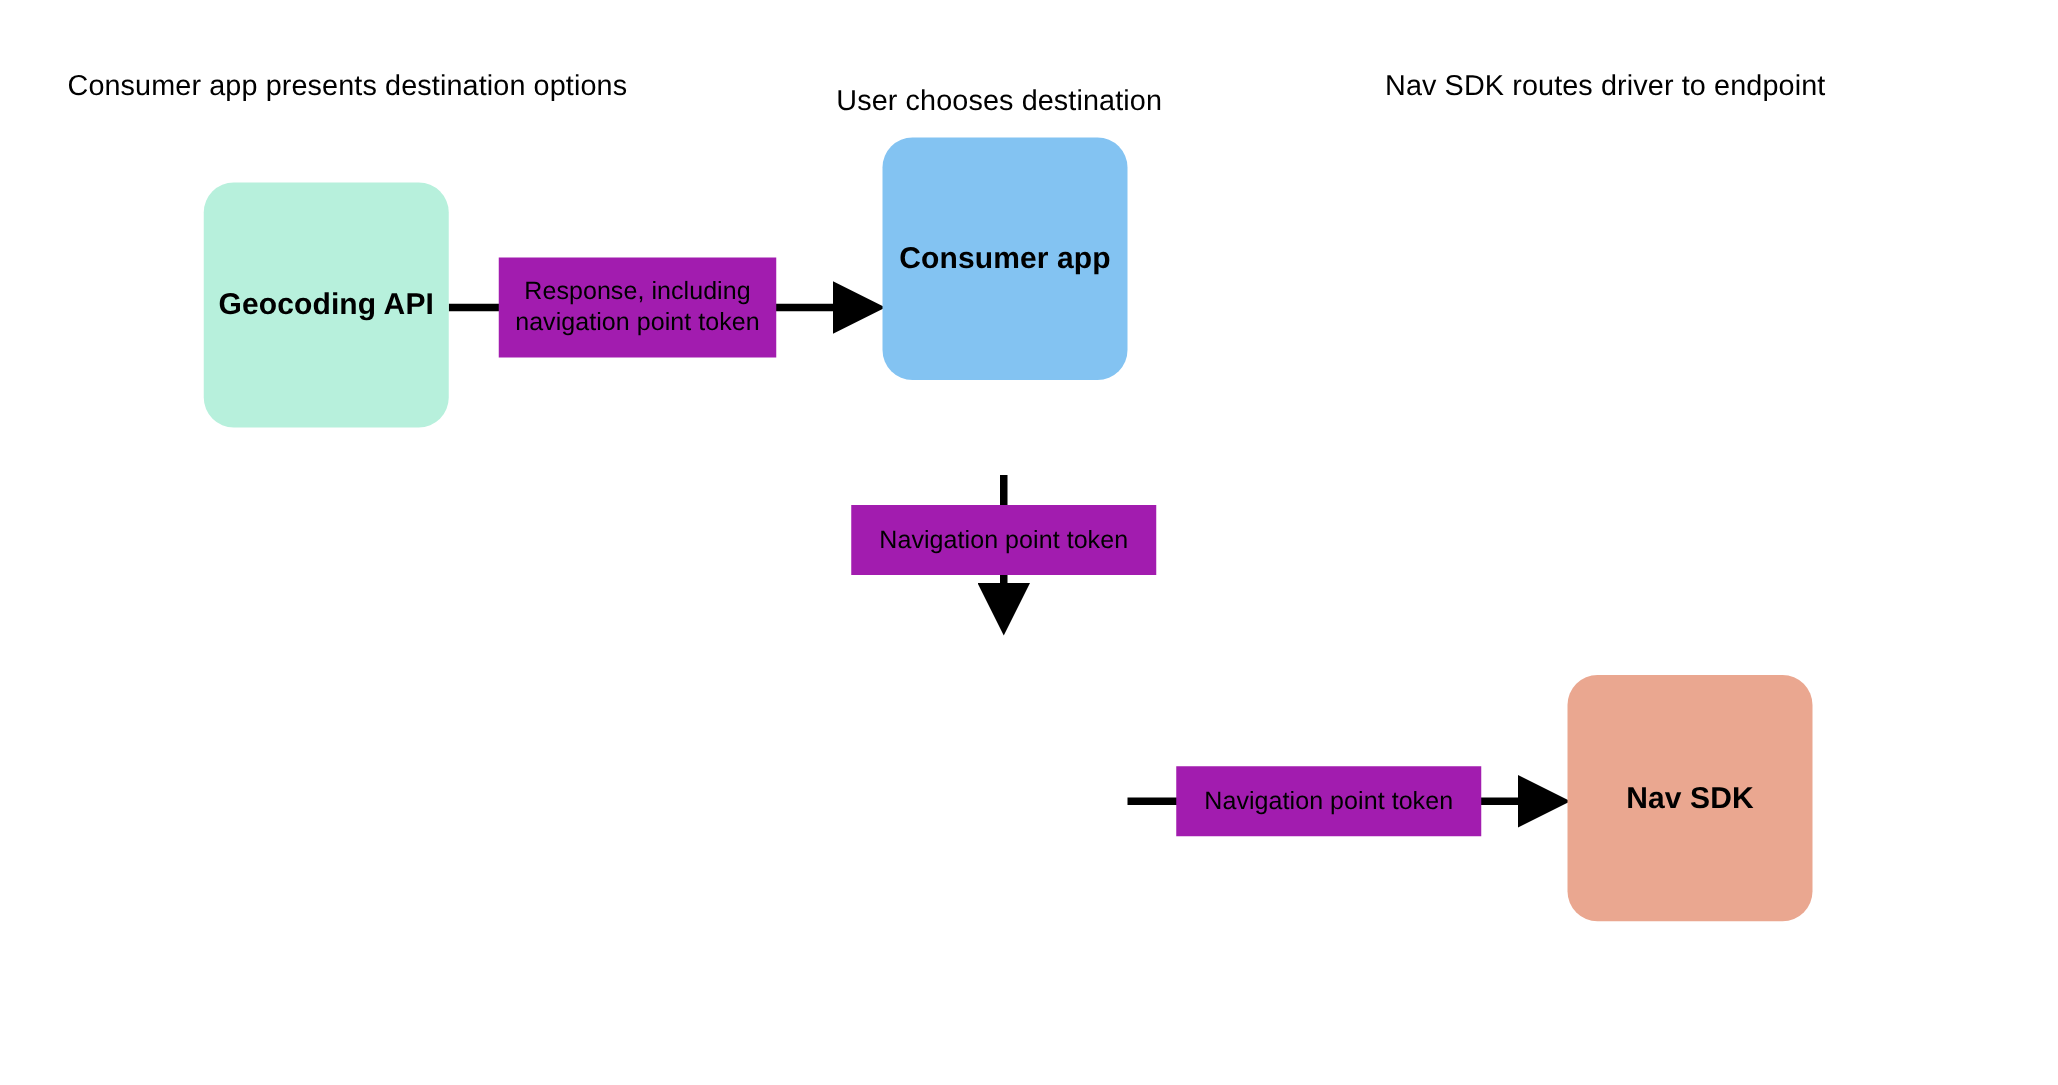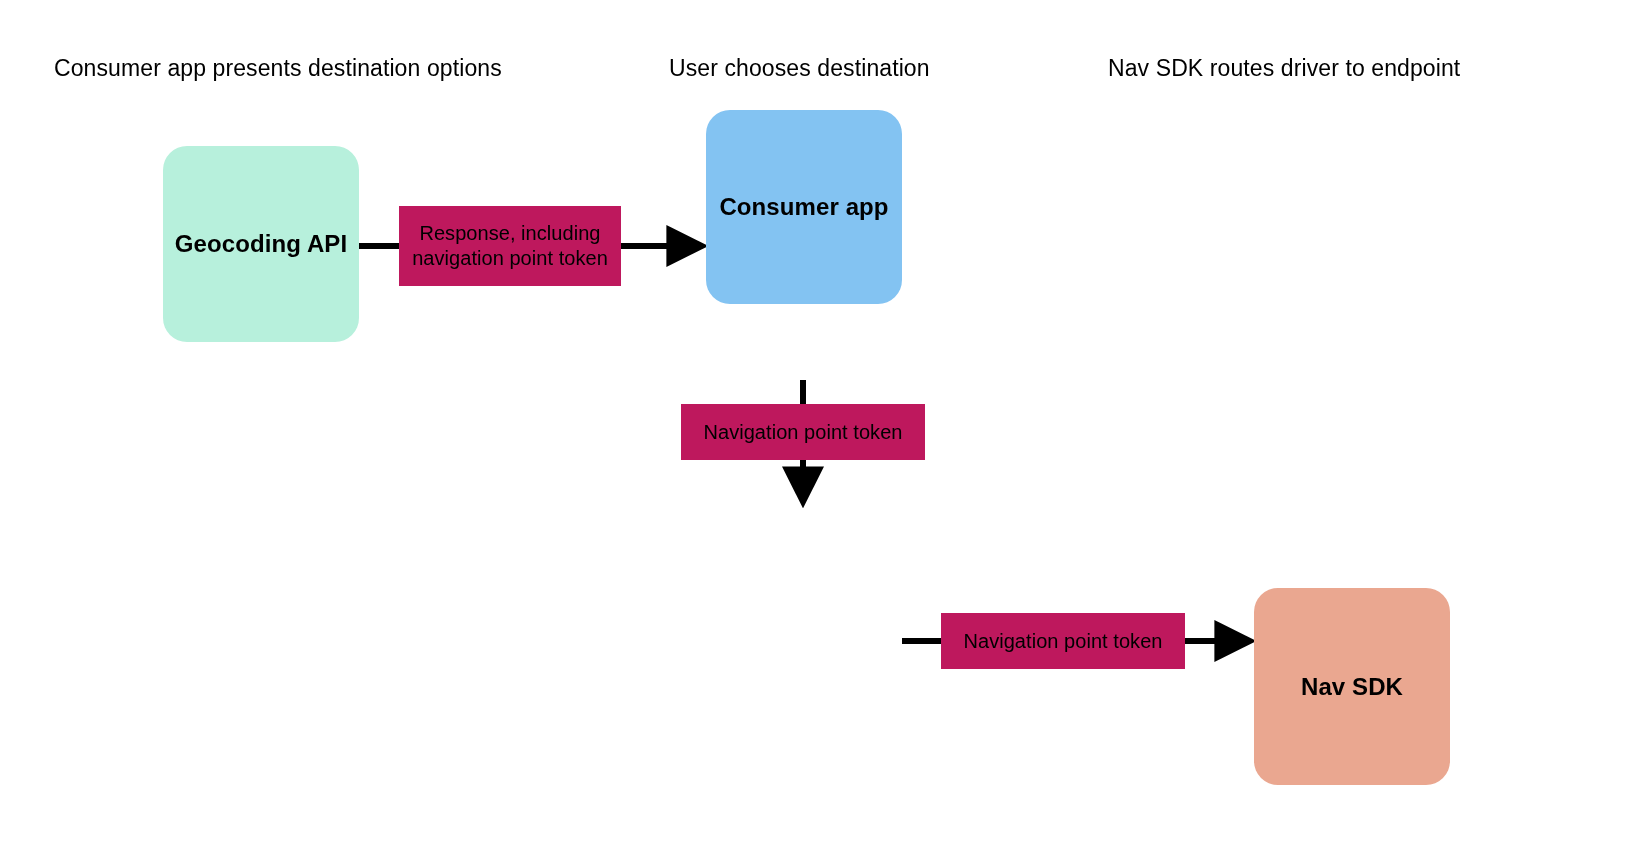--- a/index.html
+++ b/index.html
@@ -22,21 +22,21 @@
   .col-header {
     position: absolute;
     font-size: 23px;
     line-height: 28px;
     color: #000000;
     white-space: nowrap;
     font-weight: 400;
     letter-spacing: 0.1px;
   }
   #hdr-1 { left: 54px;   top: 54px; }
-  #hdr-2 { left: 669px;  top: 54px; }
+  #hdr-2 { left: 669px;  top: 66px; }
   #hdr-3 { left: 1108px; top: 54px; }
 
   
   .node {
     position: absolute;
     border-radius: 24px;
     display: flex;
     align-items: center;
     justify-content: center;
     box-sizing: border-box;
@@ -63,35 +63,34 @@
   }
   #node-driver {
     left: 706px; top: 506px;
     width: 196px; height: 271px;
     background: #83c3f2;
   }
   #node-navsdk {
     left: 1254px; top: 540px;
     width: 196px; height: 197px;
     background: #eaa790;
-    margin-top: 48px;
   }
 
   
   #connectors {
     position: absolute;
     left: 0; top: 0;
     width: 1646px; height: 868px;
     z-index: 2;
   }
 
   
   .edge-label {
     position: absolute;
-    background: #be185d;
+    background: #a21caf;
     display: flex;
     align-items: center;
     justify-content: center;
     box-sizing: border-box;
     z-index: 4;
   }
   .edge-label-text {
     font-size: 20px;
     line-height: 25px;
     color: #000000;

